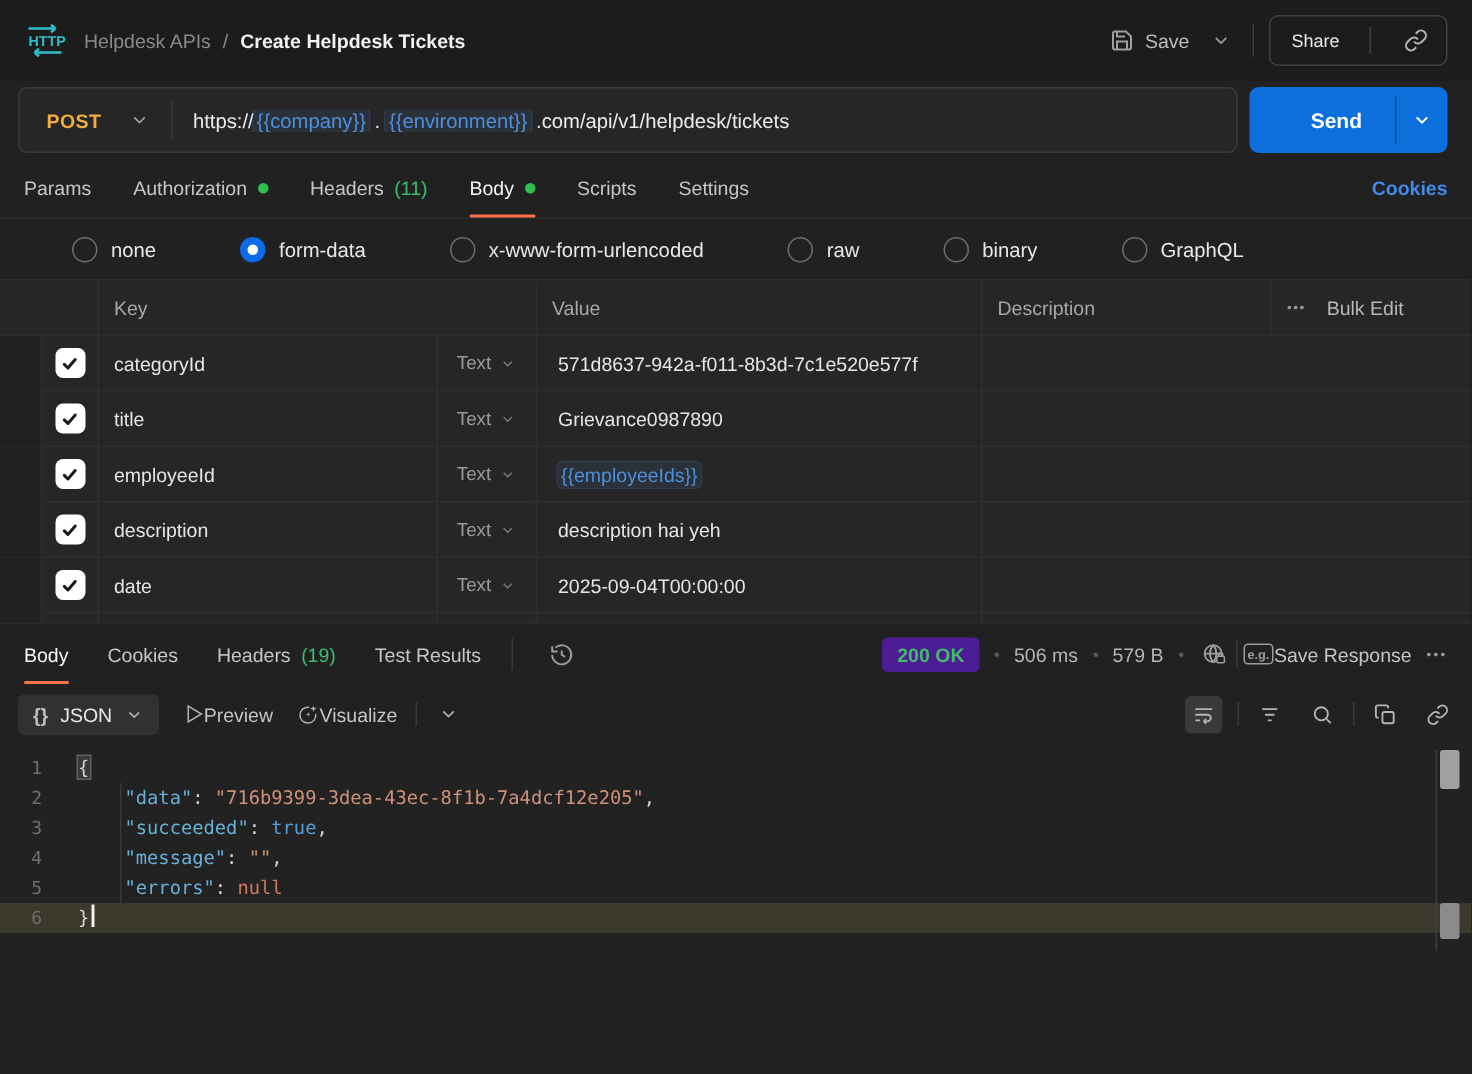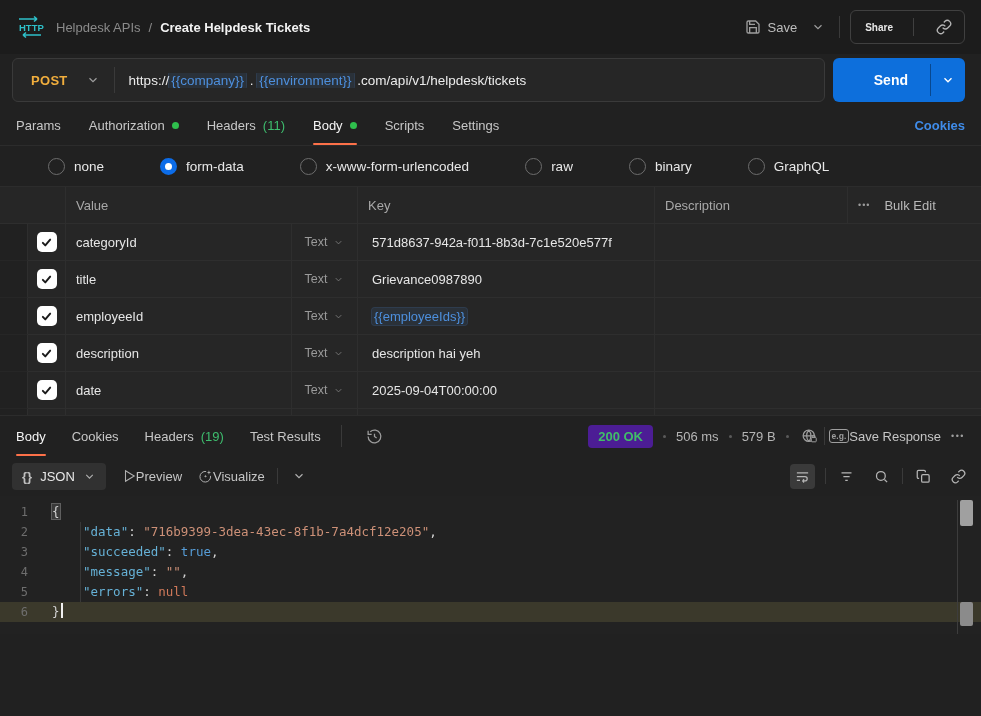--- a/index.html
+++ b/index.html
@@ -18,21 +18,21 @@
   .breadcrumb { display:flex; align-items:center; gap:8px; }
   .bc-parent { color:#8a8a8a; cursor:pointer; }
   .bc-sep { color:#8a8a8a; }
   .bc-current { color:#f2f2f2; font-weight:700; cursor:pointer; }
   .topbar-right { margin-left:auto; display:flex; align-items:center; }
   .save-btn { display:flex; align-items:center; gap:7px; background:none; border:none; color:#bdbdbd; font-size:13px; font-family:inherit; cursor:pointer; padding:6px 6px; }
   .save-btn svg { color:#9e9e9e; }
   .chev-btn { background:none; border:none; color:#9e9e9e; cursor:pointer; padding:6px 8px; }
   .topbar .vdiv { margin:0 10px 0 6px; }
   .share-group { display:flex; align-items:center; border:1px solid #404040; border-radius:6px; height:34px; }
-  .share-main { background:none; border:none; color:#e8e8e8; font-size:10px; font-weight:700; font-family:inherit; padding:0 14px; cursor:pointer; }
+  .share-main { background:none; border:none; color:#e8e8e8; font-size:12px; font-weight:400; font-family:inherit; padding:0 14px; cursor:pointer; }
   .share-group .vdiv { height:18px; background:#404040; }
   .share-link { background:none; border:none; color:#b5b5b5; padding:0 12px; cursor:pointer; }
 
   
   .reqbar { flex:0 0 52px; display:flex; align-items:center; gap:8px; padding:0 16px 0 12px; }
   .url-box { flex:1; height:44px; background:#262626; border:1px solid #3a3a3a; border-radius:6px; display:flex; align-items:center; }
   .method-btn { display:flex; align-items:center; gap:18px; background:none; border:none; cursor:pointer; padding:0 14px 0 18px; }
   .method-label { color:#f1ae3d; font-weight:700; font-size:13px; letter-spacing:.3px; font-family:inherit; }
   .method-btn svg { color:#9e9e9e; }
   .url-box .vdiv { height:26px; }
@@ -258,22 +258,22 @@
     </label>
   <label class="radio">
       <span class="rdot"></span>
       <span>GraphQL</span>
     </label>
 </section>
 
 <section class="kv-table">
   <div class="kv-hrow">
     <div></div>
+    <div>Key</div>
     <div>Value</div>
-    <div>Key</div>
     <div>Description</div>
     <div class="kv-bulk">
       <span class="dots">•••</span>
       <span class="bulk-label">Bulk Edit</span>
     </div>
   </div>
 
   <div class="kv-row">
     <div class="kv-gutter"></div>
     <div class="kv-check">

